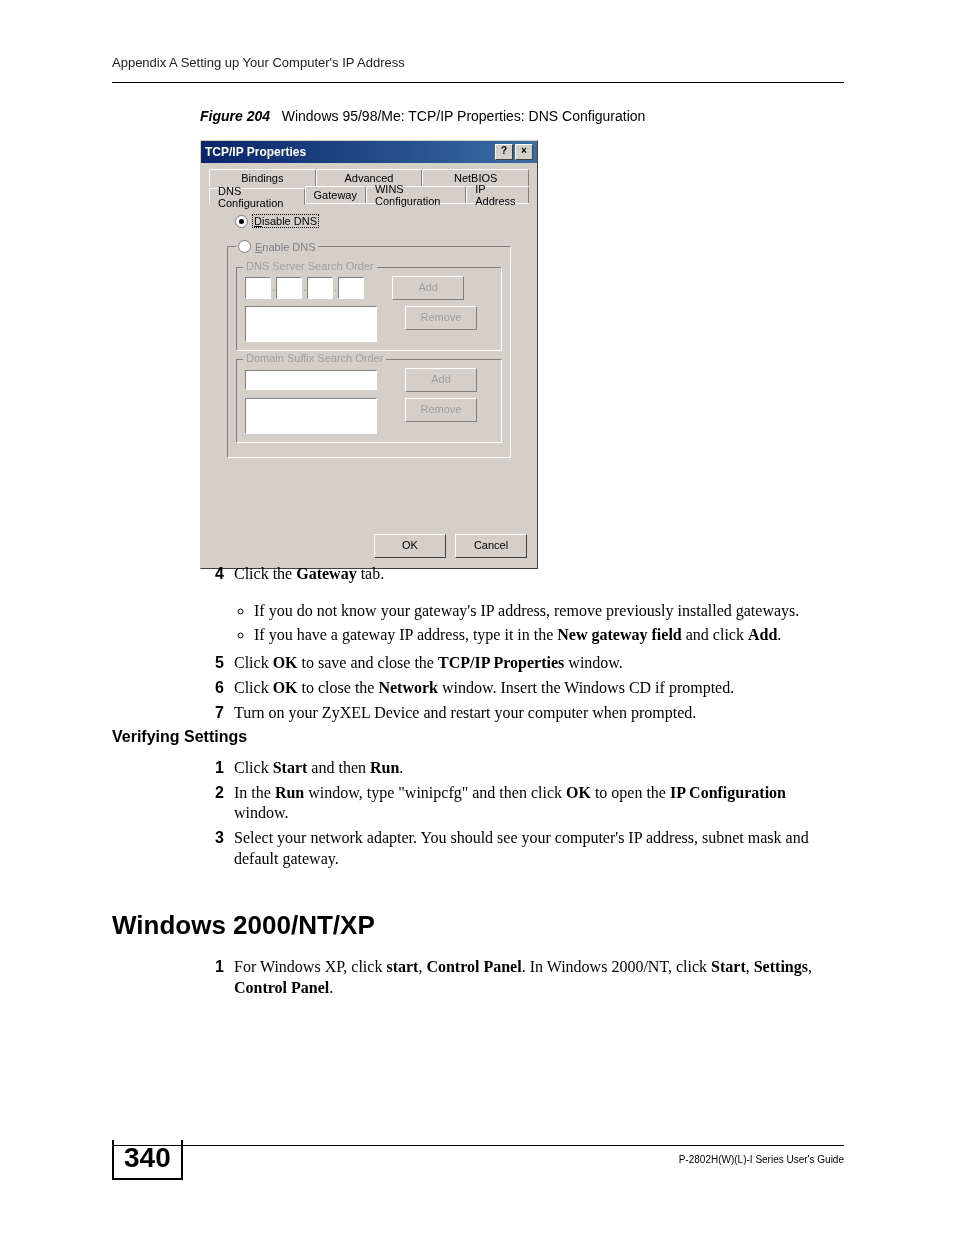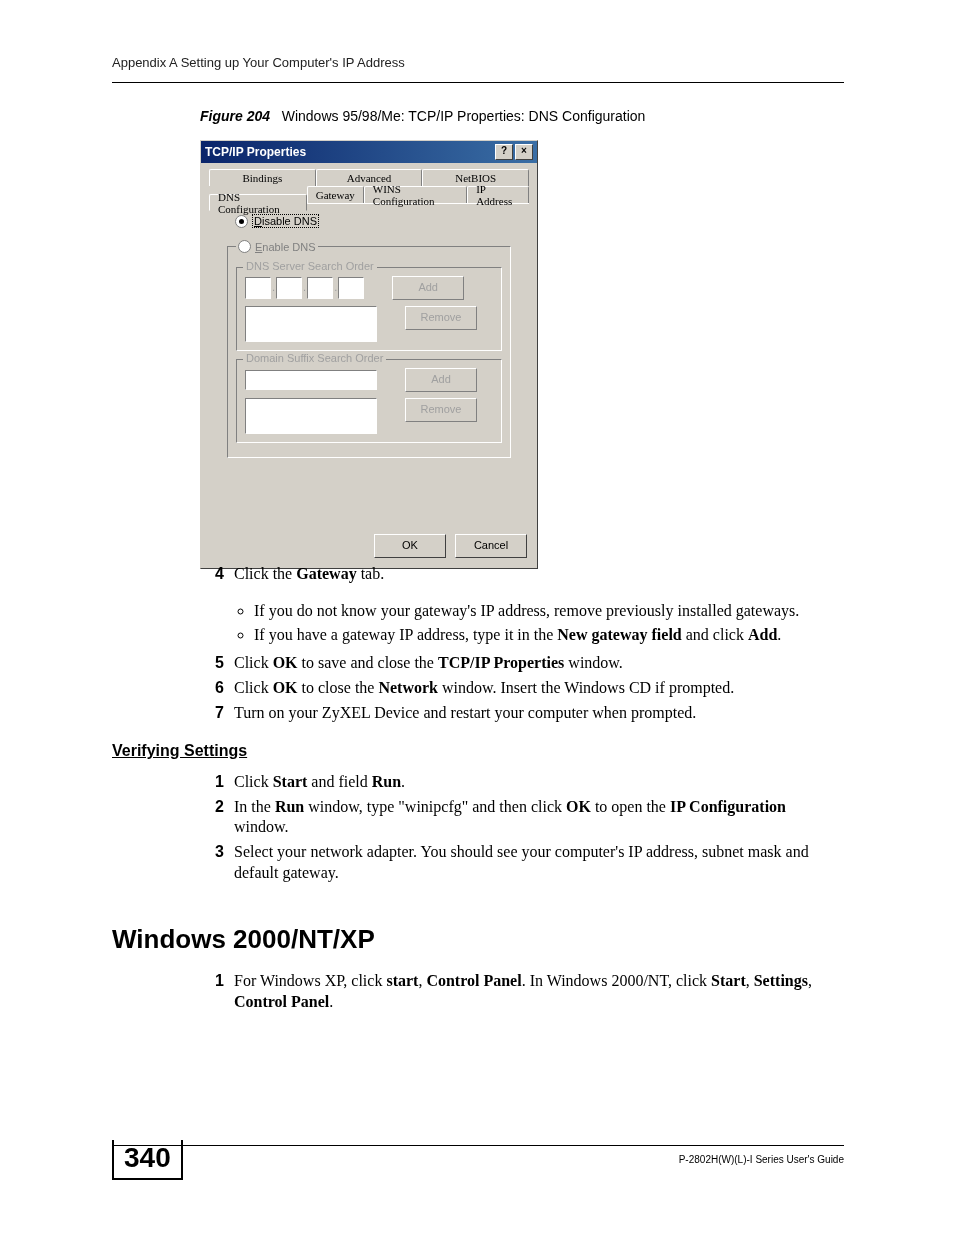--- a/index.html
+++ b/index.html
@@ -85,29 +85,28 @@
     border-right-color: #808080;
     border-bottom: none;
     padding: 1px 8px;
     background: #d4d0c8;
     font-size: 11px;
     border-radius: 2px 2px 0 0;
     height: 17px;
     box-sizing: border-box;
     display: flex;
     align-items: center;
-    font-family: Liberation Serif, serif;
   }
   .tabrow.row1 .tab { flex: 1; text-align: center; justify-content: center;}
   .tabrow.row2 { position: relative; top:0;}
   .tabrow.row2 .tab.active {
     background: #d4d0c8;
     border-bottom: 1px solid #d4d0c8;
     position: relative;
-    top: 8px;
+    top: 2px;
   }
   .tabpanel {
     border-top: 1px solid #fff;
     padding: 8px 14px 14px 14px;
     min-height: 300px;
   }
   .radio {
     margin: 2px 0 12px 12px;
     display: flex;
     align-items: center;
@@ -220,23 +219,22 @@
   }
   ul.bullets {
     margin: 16px 0 4px 0;
     padding-left: 20px;
   }
   ul.bullets li { margin: 3px 0; line-height:1.3;}
   .sect1 {
     font-family: Arial, Helvetica, sans-serif;
     font-weight: bold;
     font-size: 16px;
-    margin-top: 18px;
+    margin-top: 4px;
     margin-left: -88px;
-    text-decoration: underline;
   }
   .sect-h1 {
     font-family: Arial, Helvetica, sans-serif;
     font-weight: bold;
     font-size: 26px;
     margin-top: 40px;
     margin-left: -88px;
   }
   b { font-weight: bold; }
   .footer {
@@ -370,21 +368,21 @@
       <span class="num">7</span>
       <div>Turn on your ZyXEL Device and restart your computer when prompted.</div>
     </li>
   </ol>
 
   <div class="sect1">Verifying Settings</div>
 
   <ol class="custom" style="margin-top:12px;">
     <li>
       <span class="num">1</span>
-      <div><span>Click </span><b>Start</b><span> and field </span><b>Run</b><span>.</span></div>
+      <div><span>Click </span><b>Start</b><span> and then </span><b>Run</b><span>.</span></div>
     </li>
     <li>
       <span class="num">2</span>
       <div><span>In the </span><b>Run</b><span> window, type "winipcfg" and then click </span><b>OK</b><span> to open the </span><b>IP Configuration</b><span> window.</span></div>
     </li>
     <li>
       <span class="num">3</span>
       <div>Select your network adapter. You should see your computer's IP address, subnet mask and default gateway.</div>
     </li>
   </ol>

